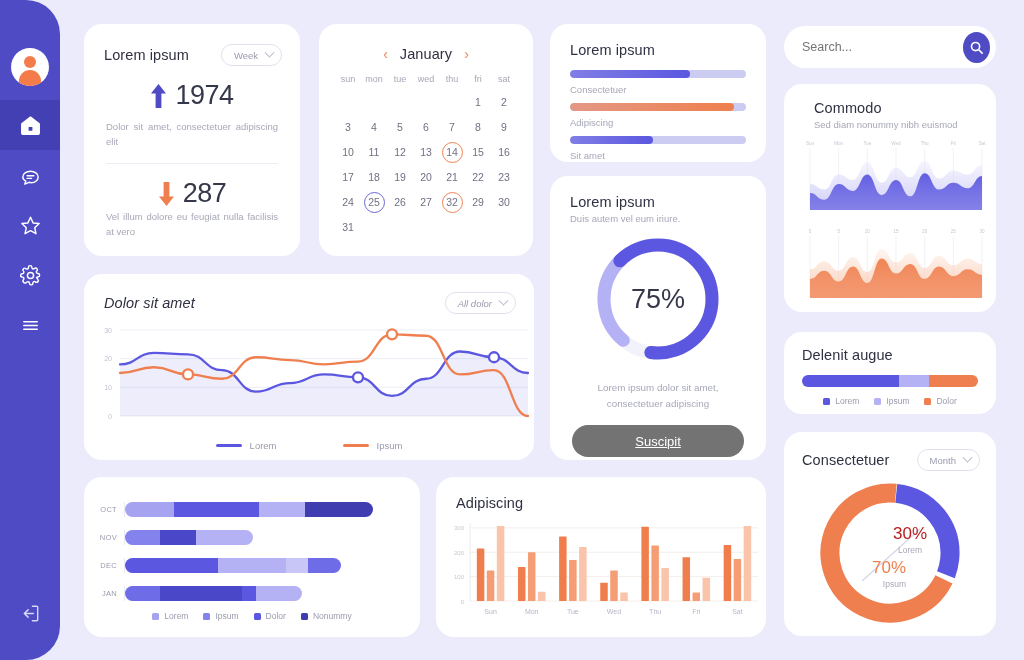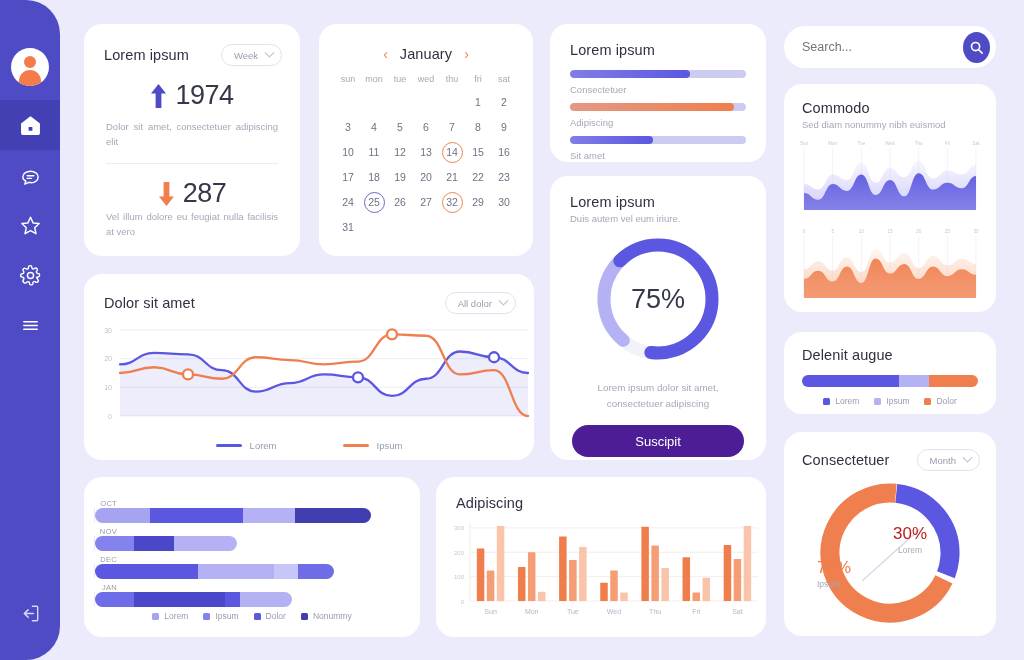--- a/index.html
+++ b/index.html
@@ -91,36 +91,37 @@
   #progress-card { left: 550px; top: 24px; width: 216px; height: 138px; }
   .pbar-track { height: 8px; border-radius: 4px; background: #ccccf2; overflow: hidden; }
   .pbar-fill { height: 100%; border-radius: 4px; }
   .pbar-label { font-size: 9.5px; color: #a7a8b8; margin-top: 6px; }
 
   
   #gauge-card { left: 550px; top: 176px; width: 216px; height: 284px; }
   .gauge-wrap { position: relative; width: 134px; height: 134px; margin: 8px auto 0; }
   .gauge-pct { font-size: 27px; color: #35374a; }
   .btn-primary {
-    background: #4c1d95; color: #fff; border: none; border-radius: 17px;
+    background: #737373; color: #fff; border: none; border-radius: 17px;
     height: 32px; width: 100%; font-size: 13px; cursor: pointer;
     font-family: "Liberation Sans", sans-serif;
+    text-decoration: underline;
   }
 
   
   #line-card { left: 84px; top: 274px; width: 450px; height: 186px; }
   .axis-lbl { font-size: 7px; fill: #c0c1d0; }
   .legend-row { display: flex; justify-content: center; gap: 66px; margin-top: 2px; }
   .legend-item { display: flex; align-items: center; gap: 8px; }
   .legend-line { width: 26px; height: 3px; border-radius: 2px; }
   .legend-txt { font-size: 9.5px; color: #9a9bad; }
 
   
   #hbar-card { left: 84px; top: 477px; width: 336px; height: 160px; }
-  .hb-row { display: flex; height: 20px; margin-bottom: 8px; flex-direction: column; }
+  .hb-row { display: flex; align-items: center; height: 20px; margin-bottom: 8px; }
   .hb-lbl { font-size: 7.5px; color: #9a9bad; width: 30px; text-align: right; padding-right: 7px; letter-spacing:.3px;}
   .hb-track { flex: 1; height: 15px; position: relative; border-left: 1px solid #e8e9f3; }
   .hb-bars { display: flex; height: 15px; border-radius: 7.5px; overflow: hidden; }
   .hb-legend { display: flex; justify-content: center; gap: 15px; margin-top: 7px; }
   .lg-dot { width: 7px; height: 7px; border-radius: 1.5px; }
   .lg-item { display: flex; align-items: center; gap: 5px; }
   .lg-txt { font-size: 8.5px; color: #9a9bad; }
 
   
   #vbar-card { left: 436px; top: 477px; width: 330px; height: 160px; }
@@ -135,21 +136,21 @@
     flex: 1; border: none; outline: none; font-size: 12.5px; color: #8e8fa2;
     font-family: "Liberation Sans", sans-serif; background: transparent;
   }
   #search-btn {
     width: 31px; height: 31px; border-radius: 50%; background: #4e4bc4;
     display: flex; align-items: center; justify-content: center;
     border: none; cursor: pointer;
   }
 
   
-  #commodo-card { left: 784px; top: 84px; width: 212px; height: 228px; }
+  #commodo-card { left: 784px; top: 84px; width: 212px; height: 228px; padding-left: 12px; }
 
   
   #delenit-card { left: 784px; top: 332px; width: 212px; height: 82px; }
   .stack-track { height: 12px; border-radius: 6px; overflow: hidden; display: flex; }
 
   
   #consec-card { left: 784px; top: 432px; width: 212px; height: 204px; }
 </style>
 </head>
 <body>
@@ -332,21 +333,21 @@
     </div>
 
     <div style="padding:14px 22px 0 22px;font-size:9.8px;color:#a7a8b8;line-height:1.6;text-align:center;">Lorem ipsum dolor sit amet, consectetuer adipiscing</div>
 
     <div style="padding:14px 22px 0 22px;">
       <button class="btn-primary">Suscipit</button>
     </div>
   </section>
 
   <section class="card" id="line-card">
-    <div style="display:flex;align-items:center;justify-content:space-between;padding:18px 18px 0 20px;">
+    <div style="display:flex;align-items:center;justify-content:space-between;padding:18px 18px 0 20px;font-style:italic;">
       <div class="card-title">Dolor sit amet</div>
       <div class="pill">
         <span>All dolor</span>
         <i class="chev"></i>
       </div>
     </div>
     <svg id="line-svg" width="450" height="118" viewBox="0 0 450 118" style="display:block;margin-top:6px;">
         <line x1="36" y1="96" x2="444" y2="96" stroke="#eceef5" stroke-width="1"></line>
         <text x="28" y="98.5" text-anchor="end" class="axis-lbl">0</text>
         <line x1="36" y1="67.33333333333333" x2="444" y2="67.33333333333333" stroke="#eceef5" stroke-width="1"></line>
@@ -591,20 +592,20 @@
     <div style="position:relative;width:152px;height:152px;margin:6px auto 0;">
       <svg width="152" height="152" viewBox="0 0 152 152">
         <circle id="consec-purple" cx="76" cy="76" r="60" fill="none" stroke="#5b57e0" stroke-width="19" stroke-dasharray="110.09733552923255 376.99111843077515" transform="rotate(-84 76 76)"></circle>
         <circle id="consec-orange" cx="76" cy="76" r="60" fill="none" stroke="#ef7f4e" stroke-width="19" stroke-dasharray="260.89378290154264 376.99111843077515" transform="rotate(26 76 76)"></circle>
         <line x1="48" y1="104" x2="106" y2="52" stroke="#d5d6e6" stroke-width="1.2"></line>
       </svg>
       <div style="position:absolute;left:79px;top:47px;text-align:center;">
         <div style="font-size:17px;color:#b91c1c;">30%</div>
         <div style="font-size:8.5px;color:#a7a8b8;margin-top:1px;">Lorem</div>
       </div>
-      <div style="position:absolute;left:3px;top:81px;text-align:left;width:64px;">
+      <div style="position:absolute;left:28px;top:81px;text-align:right;width:64px;">
         <div style="font-size:17px;color:#ef7f4e;">70%</div>
         <div style="font-size:8.5px;color:#a7a8b8;margin-top:1px;">Ipsum</div>
       </div>
     </div>
   </section>
 
 </div>
 
 </body></html>

